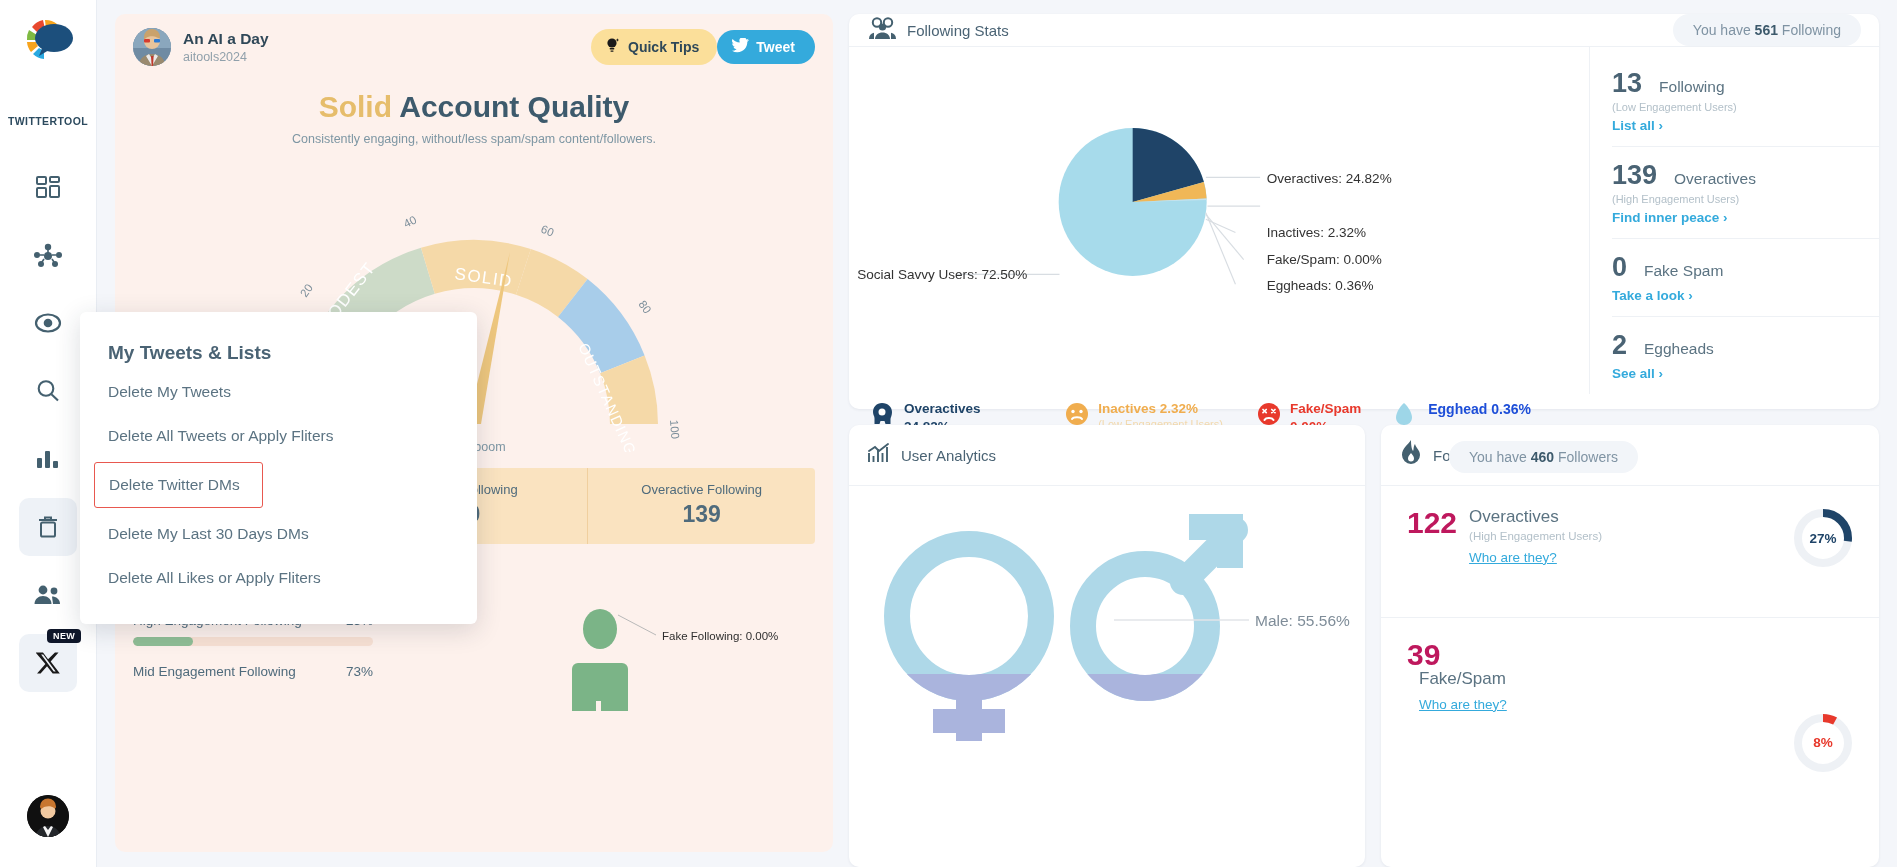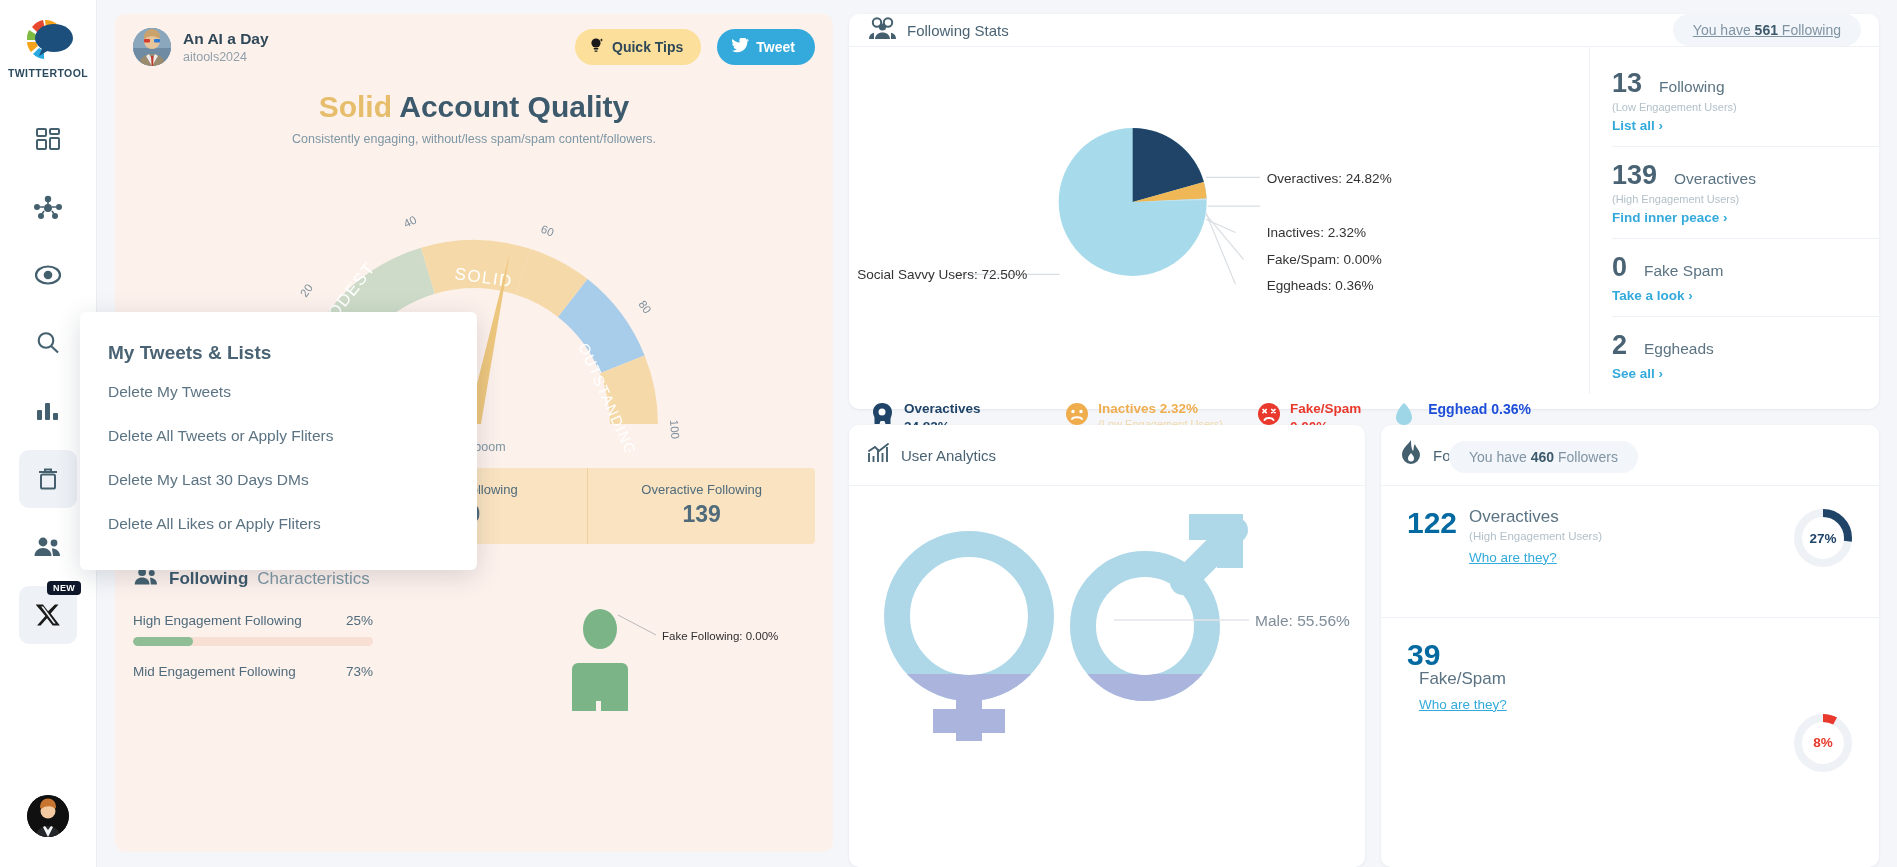--- a/index.html
+++ b/index.html
@@ -14,21 +14,21 @@
   
   .sidebar {
     width: 97px; height: 867px;
     background: #ffffff;
     border-right: 1px solid #e9edf3;
     display: flex; flex-direction: column; align-items: center;
     padding-top: 14px;
     position: relative; z-index: 30;
     flex: 0 0 97px;
   }
-  .logo-wrap { display:flex; flex-direction:column; align-items:center; margin-bottom: 26px; }
+  .logo-wrap { display:flex; flex-direction:column; align-items:center; margin-bottom: 26px; gap: 48px; }
   .logo-mark { width: 58px; height: 50px; position: relative; }
   .logo-text {
     font-size: 10.5px; font-weight: 700; color: #2c4a5e;
     letter-spacing: .4px; margin-top: 3px;
   }
   .nav-icon {
     width: 58px; height: 58px; margin: 5px 0;
     display: flex; align-items: center; justify-content: center;
     border-radius: 10px; position: relative; cursor: pointer;
     color: #44606f;
@@ -68,21 +68,21 @@
   
   .left-card {
     background: #fdf1ec; border-radius: 10px; overflow: hidden;
     height: 838px; position: relative;
   }
   .lc-header { display:flex; align-items:center; padding: 14px 18px 8px 18px; }
   .lc-avatar { width: 38px; height: 38px; border-radius:50%; overflow:hidden; flex:0 0 38px; background:#8fa8bd; position:relative;}
   .lc-name { margin-left: 12px; }
   .lc-name .n1 { font-size: 15.5px; font-weight: 700; color: #2f4858; line-height: 1.15; }
   .lc-name .n2 { font-size: 12.5px; color: #90a0ab; margin-top: 2px; }
-  .lc-actions { margin-left: auto; display:flex; gap: 16px; }
+  .lc-actions { margin-left: auto; display:flex; align-items:center; gap: 0; }
   .btn-tips {
     background: #fbdf9a; color: #2f4858; font-weight: 700; font-size: 14px;
     border: none; border-radius: 18px; padding: 8px 18px 8px 14px;
     display:flex; align-items:center; gap:7px; cursor:pointer;
   }
   .btn-tweet {
     background: #34aadc; color: #fff; font-weight: 600; font-size: 14px;
     border: none; border-radius: 18px; padding: 8px 20px 8px 15px;
     display:flex; align-items:center; gap:7px; cursor:pointer;
   }
@@ -109,21 +109,21 @@
 
   
   .fs-card { height: 395px; display:flex; flex-direction:column; }
   .card-head {
     height: 61px; display:flex; align-items:center; padding: 0 18px;
     border-bottom: 1px solid #eef1f5; position:relative;
   }
   .card-head .ttl { font-size: 15px; color:#4a6374; margin-left: 10px; }
   .pill {
     margin-left:auto; background:#f2f5f9; color:#7f93a3; font-size:14px;
-    border-radius: 17px; padding: 8px 20px; white-space: nowrap; text-decoration: underline;
+    border-radius: 17px; padding: 8px 20px; white-space: nowrap;
   }
   .pill b { color:#3d5a6c; font-weight: 700; }
   .fs-body { flex:1; display:flex; }
   .fs-pie { flex: 1 1 auto; position:relative; }
   .fs-side { width: 290px; flex: 0 0 290px; border-left:1px solid #eef1f5; padding: 8px 0 0 22px; }
   .side-item { padding: 13px 0 12px 0; border-bottom: 1px solid #eef1f5; }
   .side-item:last-child { border-bottom:none; }
   .si-top { display:flex; align-items:baseline; gap: 17px; }
   .si-num { font-size: 27px; font-weight: 700; color:#4a6374; }
   .si-name { font-size: 15.5px; color:#5b7382; }
@@ -140,21 +140,21 @@
   .bottom-row { display:flex; gap: 16px; flex:1; min-height:0; }
   .ua-card { width: 516px; flex:0 0 516px; overflow:hidden; }
   .fw-card { flex: 1 1 auto; overflow:hidden; position:relative; }
   .fw-pill {
     position:absolute; left: 68px; top: 16px; z-index: 5;
     background:#f2f5f9; color:#7f93a3; font-size:14px;
     border-radius: 17px; padding: 8px 20px; white-space:nowrap;
   }
   .fw-pill b { color:#3d5a6c; font-weight:700; }
   .fw-item { display:flex; align-items:flex-start; padding: 22px 26px 0 26px; border-bottom:1px solid #eef1f5; height: 132px;}
-  .fw-num { font-size: 30px; font-weight:700; color:#0369a1; line-height:1; }
+  .fw-num { font-size: 30px; font-weight:700; color:#be185d; line-height:1; }
   .fw-txt { margin-left: 12px; }
   .fw-name { font-size: 17px; color:#5b7382; line-height:1.1;}
   .fw-sub { font-size: 11.5px; color:#b3c0c9; margin-top: 3px; }
   .fw-link { font-size: 13.5px; color:#34aadc; text-decoration: underline; margin-top: 8px; display:inline-block; cursor:pointer;}
   .donut { margin-left:auto; width: 60px; height: 60px; position:relative; }
   .donut .dv { position:absolute; inset:0; display:flex; align-items:center; justify-content:center;
                font-size: 13.5px; font-weight:700; }
 
   
   .menu {
@@ -628,17 +628,18 @@
         </div>
 
       </div>
     </div>
   </div>
 
   <div class="menu">
     <div class="menu-title">My Tweets &amp; Lists</div>
     <div class="menu-item">Delete My Tweets</div>
     <div class="menu-item">Delete All Tweets or Apply Fliters</div>
+    <div class="menu-item hl">Delete Twitter DMs</div>
     <div class="menu-item">Delete My Last 30 Days DMs</div>
     <div class="menu-item">Delete All Likes or Apply Fliters</div>
   </div>
 
 </div>
 
 </body></html>

